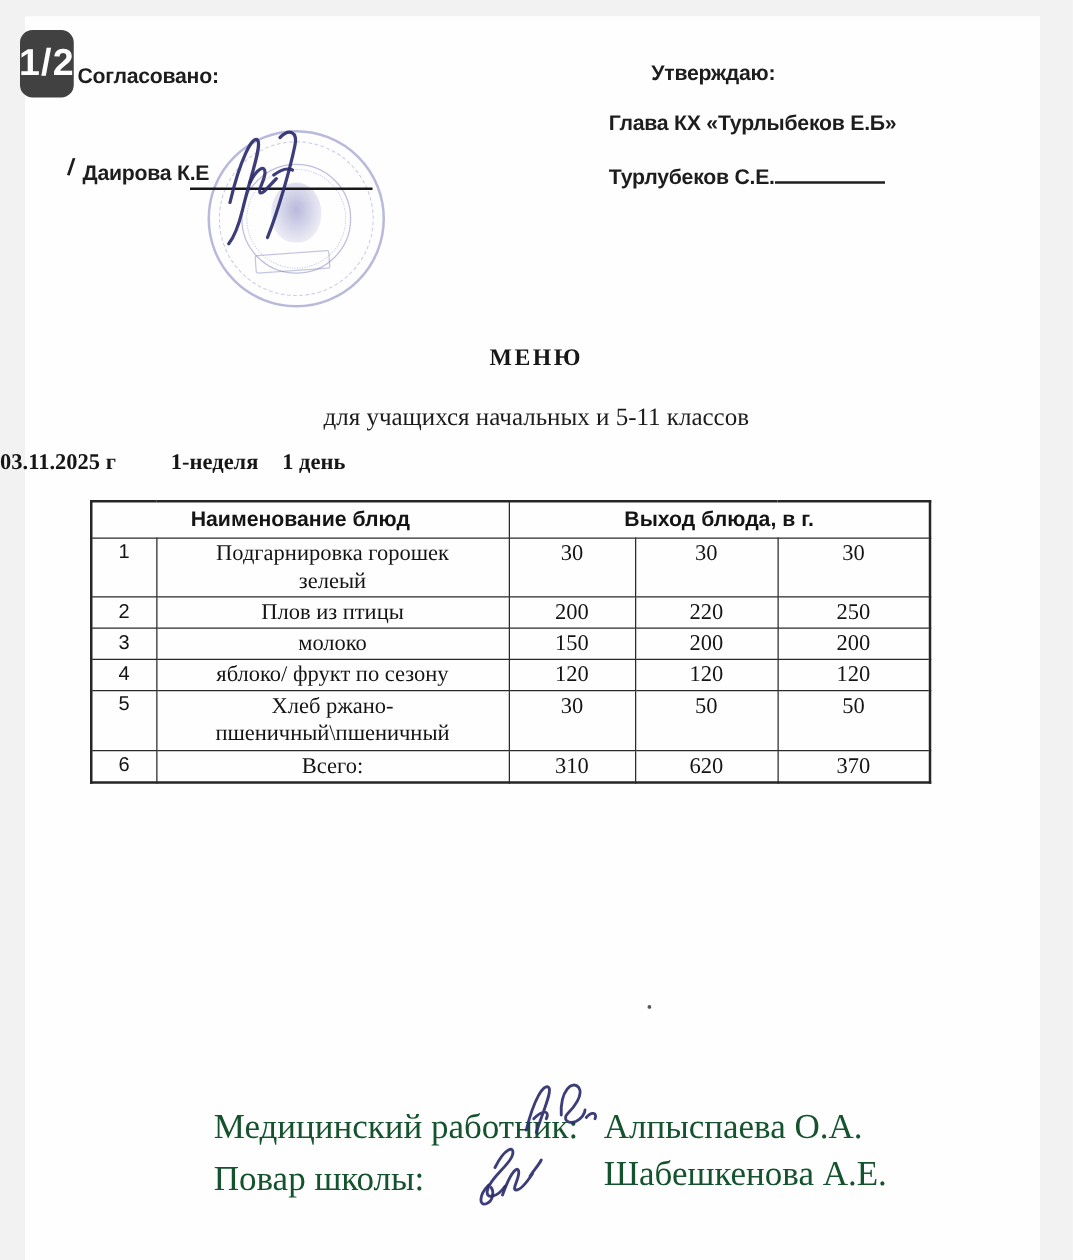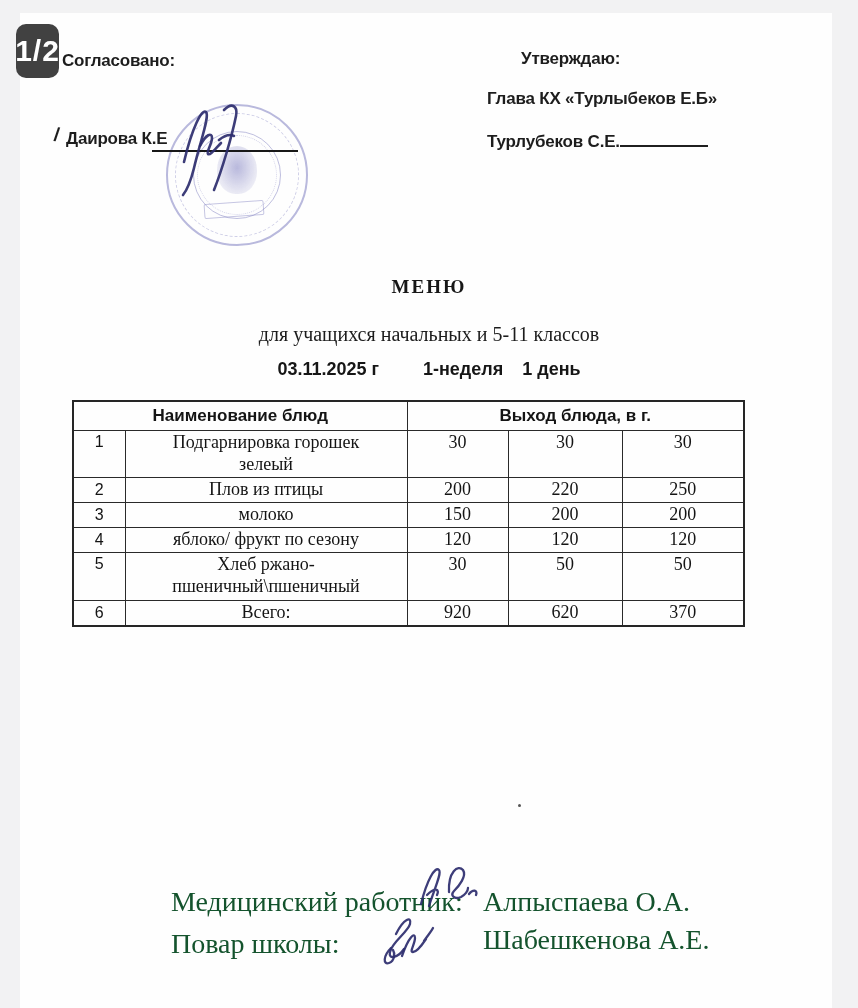--- a/index.html
+++ b/index.html
@@ -28,22 +28,22 @@
   .stamp .banner{position:absolute;left:38px;top:98px;width:58px;height:13px;border:1.5px solid rgba(106,106,182,.45);
     border-radius:2px;transform:rotate(-4deg);}
 
   .ink{stroke:#2d2d6e;stroke-width:2.6;fill:none;stroke-linecap:round;stroke-linejoin:round;opacity:.92;}
 
   
   .title{position:absolute;left:0;top:276px;width:858px;text-align:center;
     font-family:"Liberation Serif",serif;font-weight:700;font-size:19px;letter-spacing:2px;color:#171717;}
   .subtitle{position:absolute;left:0;top:323px;width:858px;text-align:center;
     font-family:"Liberation Serif",serif;font-size:20px;color:#1c1c1c;}
-  .dateline{position:absolute;left:0;top:359px;width:858px;display:flex;justify-content:center;gap:44px;
-    font-weight:700;font-size:18px;color:#161616;}
+  .dateline{position:absolute;left:0;top:359px;width:858px;display:flex;gap:44px;
+    font-weight:700;font-size:18px;color:#161616;font-family:Liberation Serif, serif;}
   .dateline .wd{display:flex;gap:19px;}
 
   
   table.menu{position:absolute;left:72px;top:400px;width:671px;border-collapse:collapse;table-layout:fixed;
     font-family:"Liberation Serif",serif;color:#141414;}
   table.menu td,table.menu th{border:1.6px solid #2a2a2a;text-align:center;padding:1px 2px;line-height:1.22;}
   table.menu{border:2.4px solid #262626;}
   .th-main{font-family:"Liberation Sans",sans-serif;font-weight:700;font-size:17px;height:26px;}
   .th-age{font-family:"Liberation Sans",sans-serif;font-weight:500;font-size:16px;height:24px;}
   .td-num{font-family:"Liberation Sans",sans-serif;font-weight:500;font-size:16px;}
@@ -150,21 +150,21 @@
       <td class="td-num">5</td>
       <td class="td-name">Хлеб ржано-
 пшеничный\пшеничный</td>
       <td class="td-val">30</td>
       <td class="td-val">50</td>
       <td class="td-val">50</td>
     </tr>
     <tr class="last">
       <td class="td-num">6</td>
       <td class="td-name">Всего:</td>
-      <td class="td-val">920</td>
+      <td class="td-val">310</td>
       <td class="td-val">620</td>
       <td class="td-val">370</td>
     </tr>
   </tbody>
     </table>
 
   <div class="dot"></div>
 
   <div class="abs serif20" style="left:171px;top:886px;">Медицинский работник:</div>
   <svg class="abs" style="left:413px;top:862px;" width="70" height="56" viewBox="0 0 70 56">

